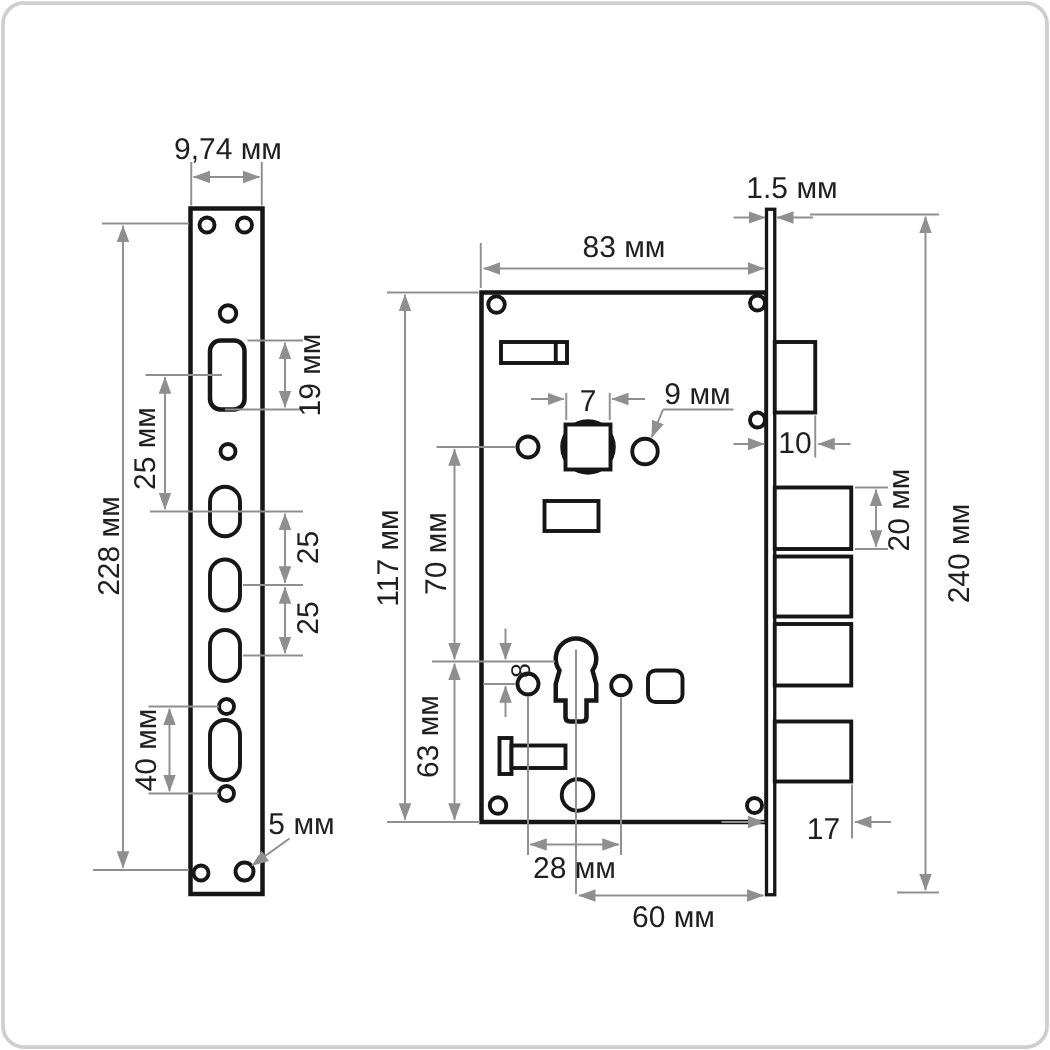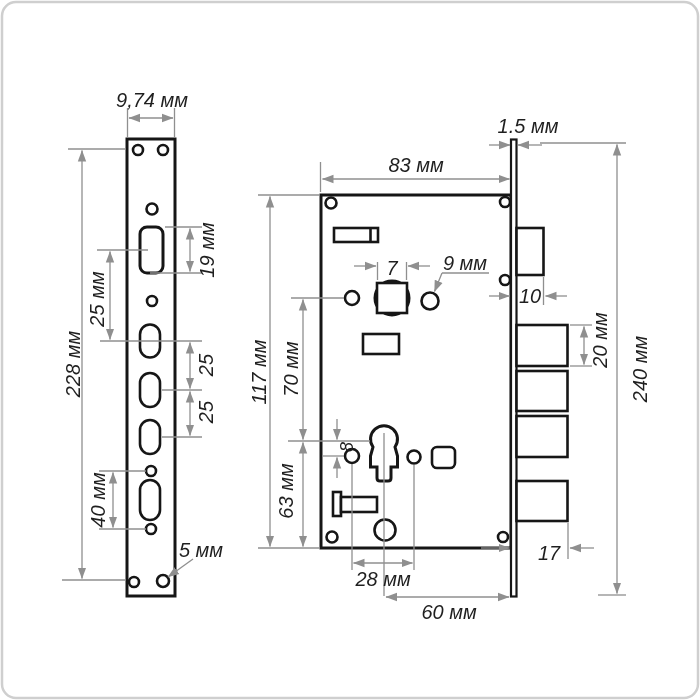--- a/index.html
+++ b/index.html
@@ -1,16 +1,16 @@
 <!DOCTYPE html>
 <html><head>
 <meta charset="utf-8">
 <style>
   html,body{margin:0;padding:0;background:#fff;}
-  .stage{width:688px;height:700px;position:relative;font-style:italic;}
+  .stage{width:688px;height:700px;position:relative;}
   svg{display:block;}
   .outline{fill:#ffffff;stroke:#161616;}
   .sw30{stroke-width:3;}
   .sw26{stroke-width:2.6;}
   .sw22{stroke-width:2.2;}
   .dim{stroke:#8f8f8f;stroke-width:1.3;fill:none;}
   .dimfill{fill:#8f8f8f;}
   text{font-family:"Liberation Sans", sans-serif;fill:#1f1f1f;font-size:20px;
        text-anchor:middle;dominant-baseline:central;}
   .small{font-size:18px;}

